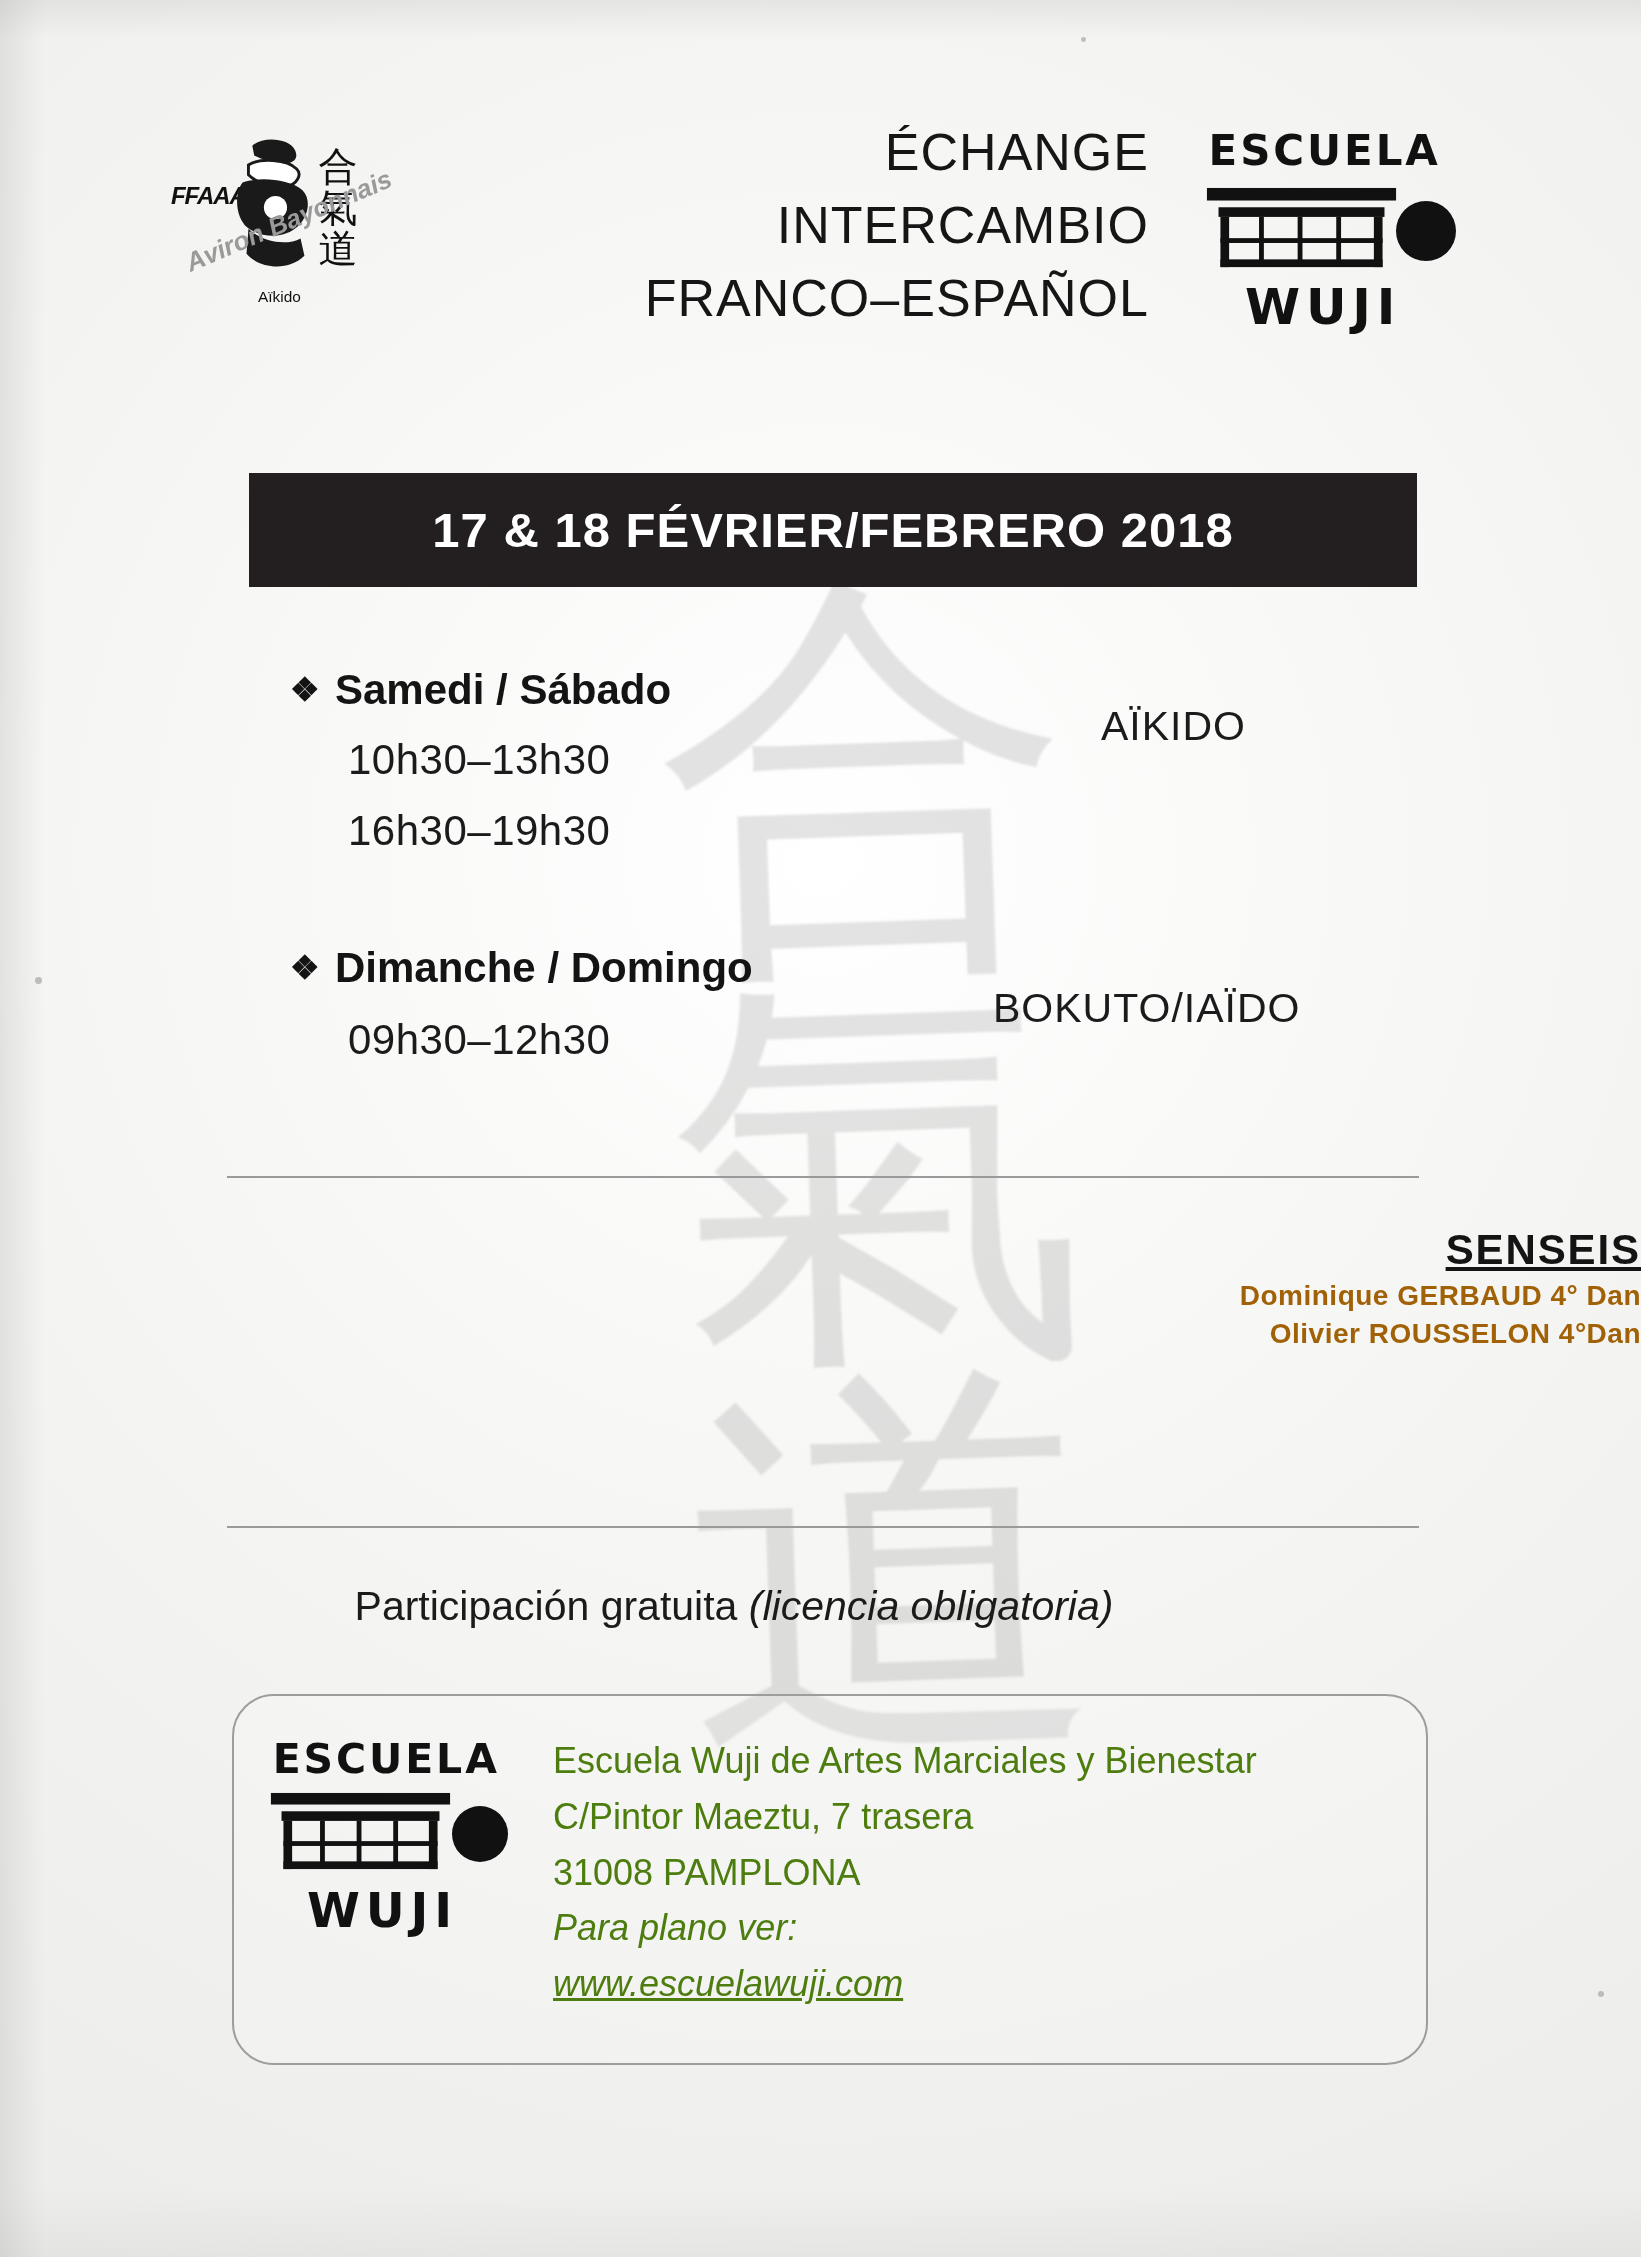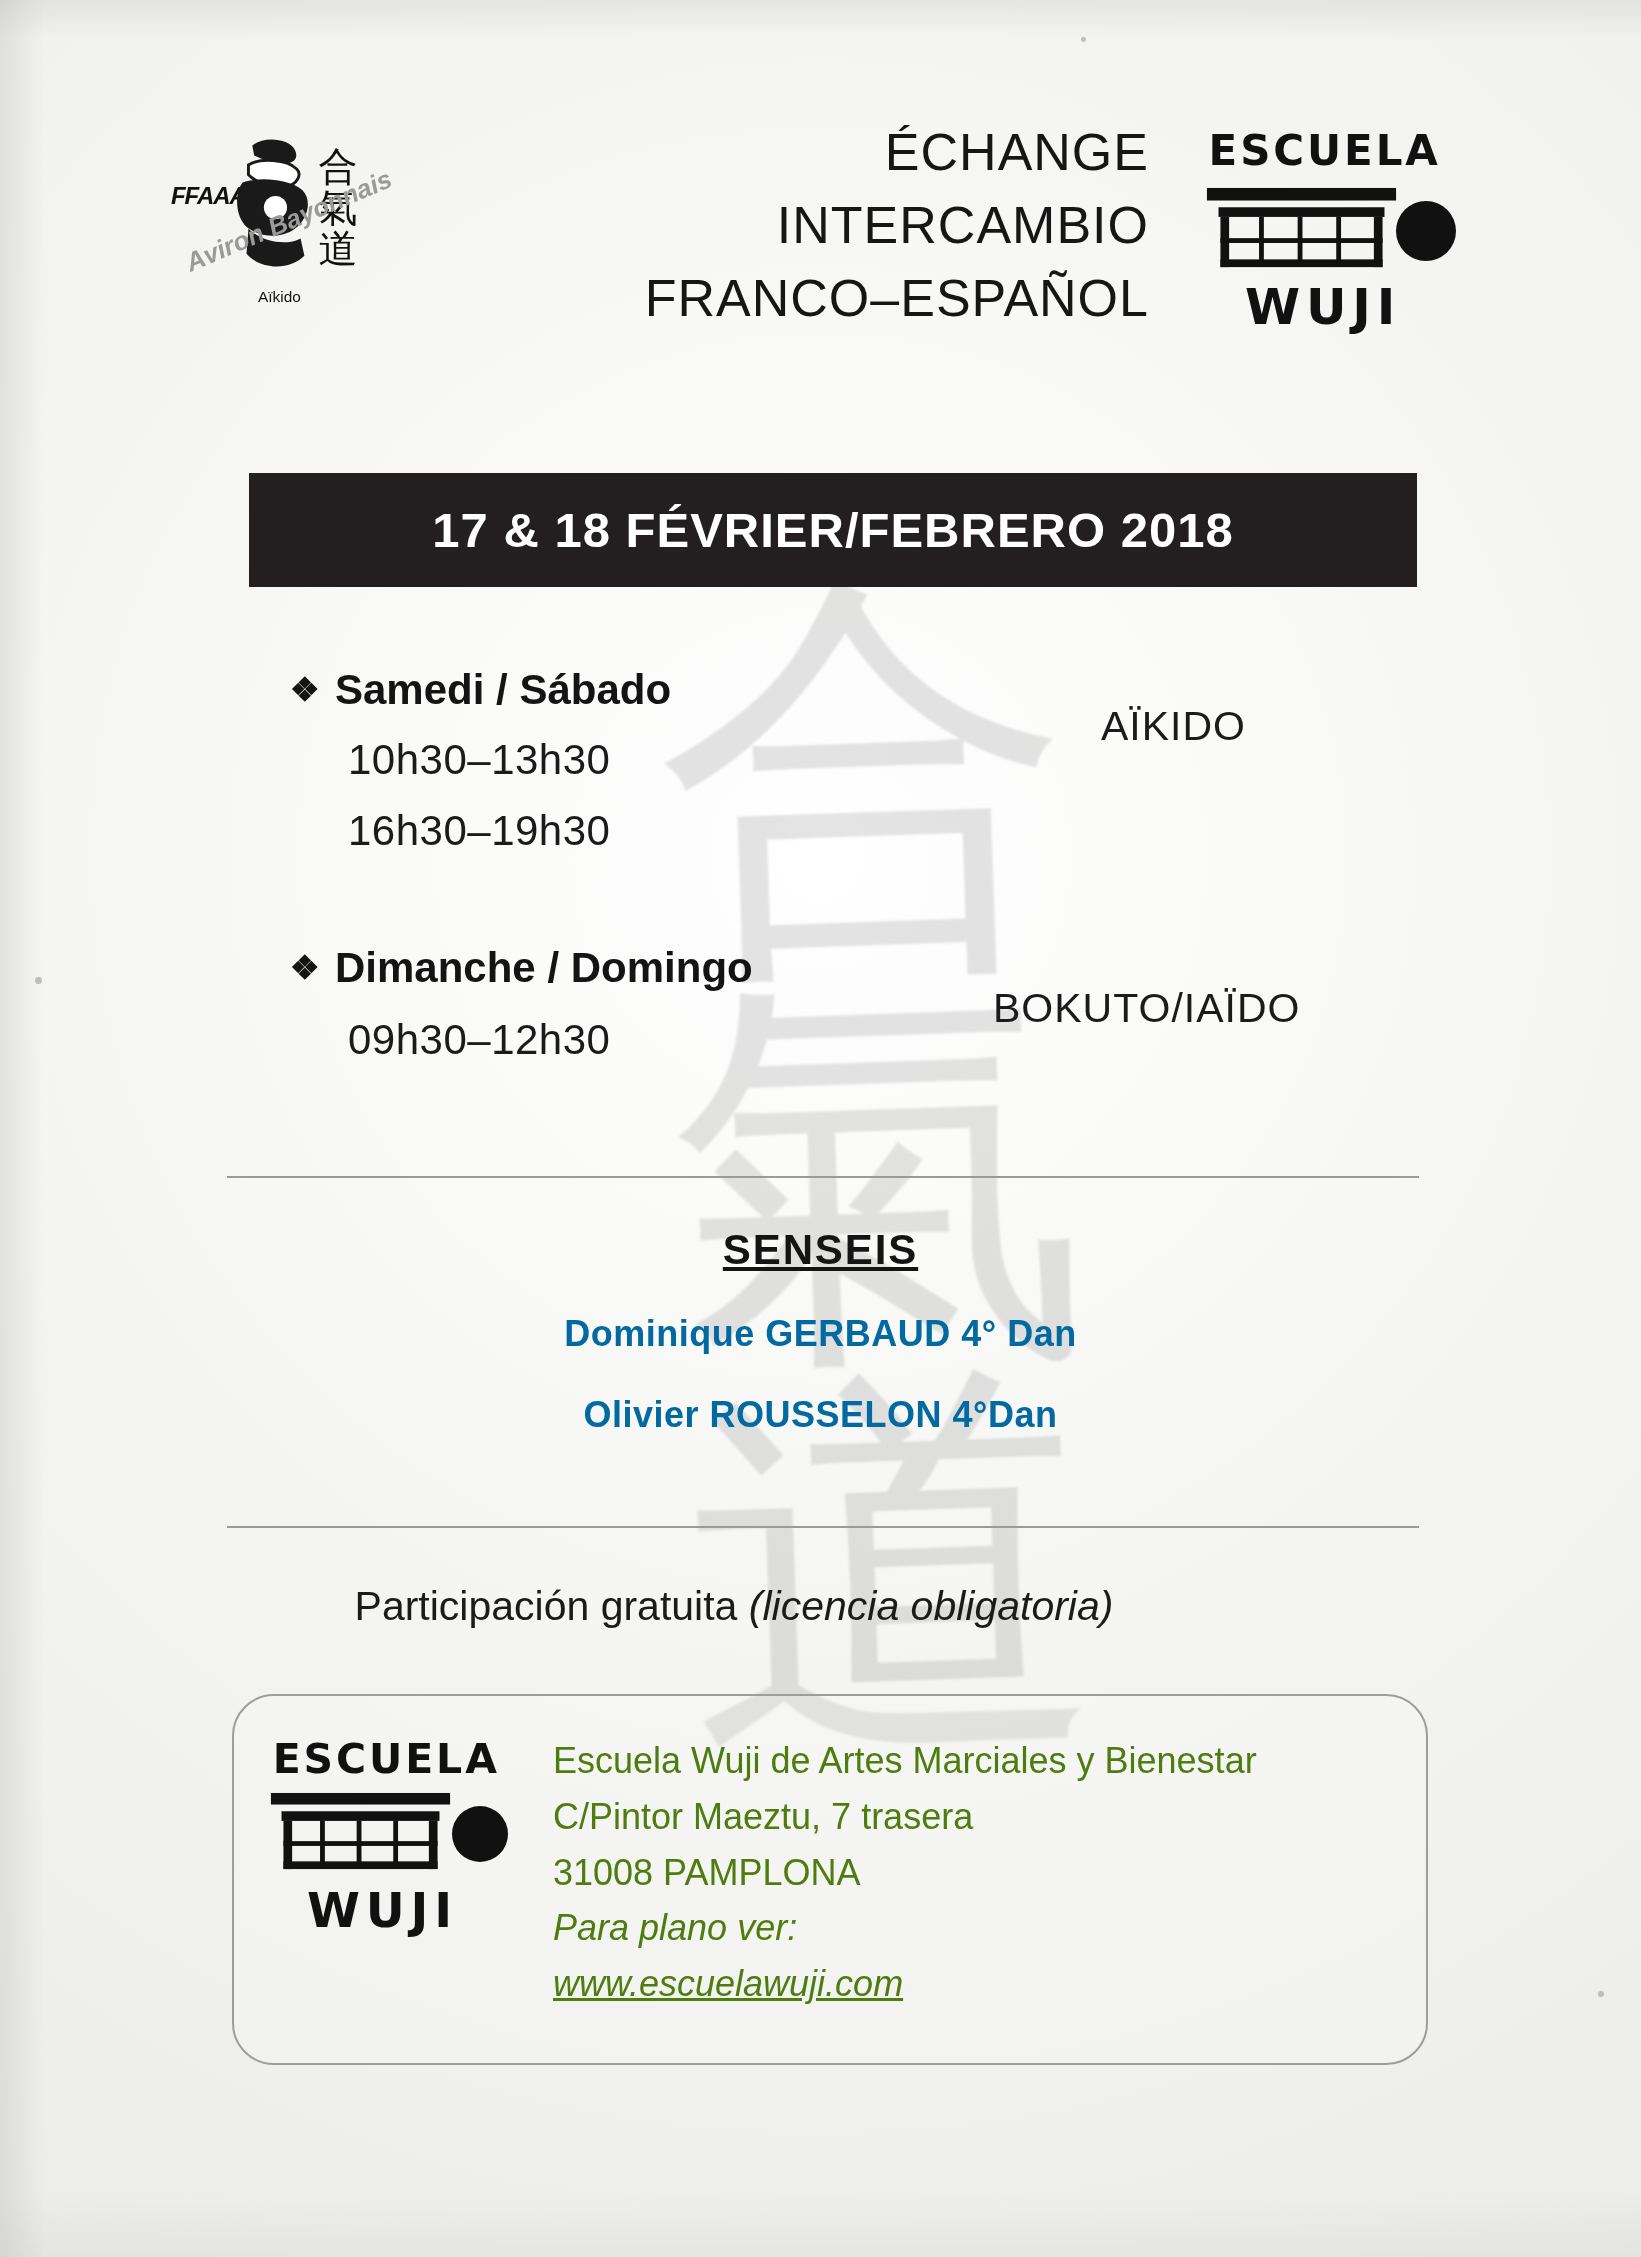--- a/index.html
+++ b/index.html
@@ -224,34 +224,34 @@
     height: 1.9px;
     background: #9a9a9a;
   }
 
   
   .senseis {
     position: absolute;
     left: 0;
     top: 1226px;
     width: 1641px;
-    text-align: center;
+    text-align: right;
   }
   .senseis .sens-title {
     font-size: 42px;
     font-weight: bold;
     text-decoration: underline;
     letter-spacing: 1.9px;
     color: #141414;
   }
   .senseis .sens-name {
-    font-size: 36px;
-    font-weight: bold;
-    color: #0369a1;
-    margin-top: 39px;
+    font-size: 28px;
+    font-weight: bold;
+    color: #a16207;
+    margin-top: 6px;
     letter-spacing: 0.5px;
   }
 
   
   .fee {
     position: absolute;
     left: 0;
     top: 1583px;
     width: 1468px;
     text-align: center;

